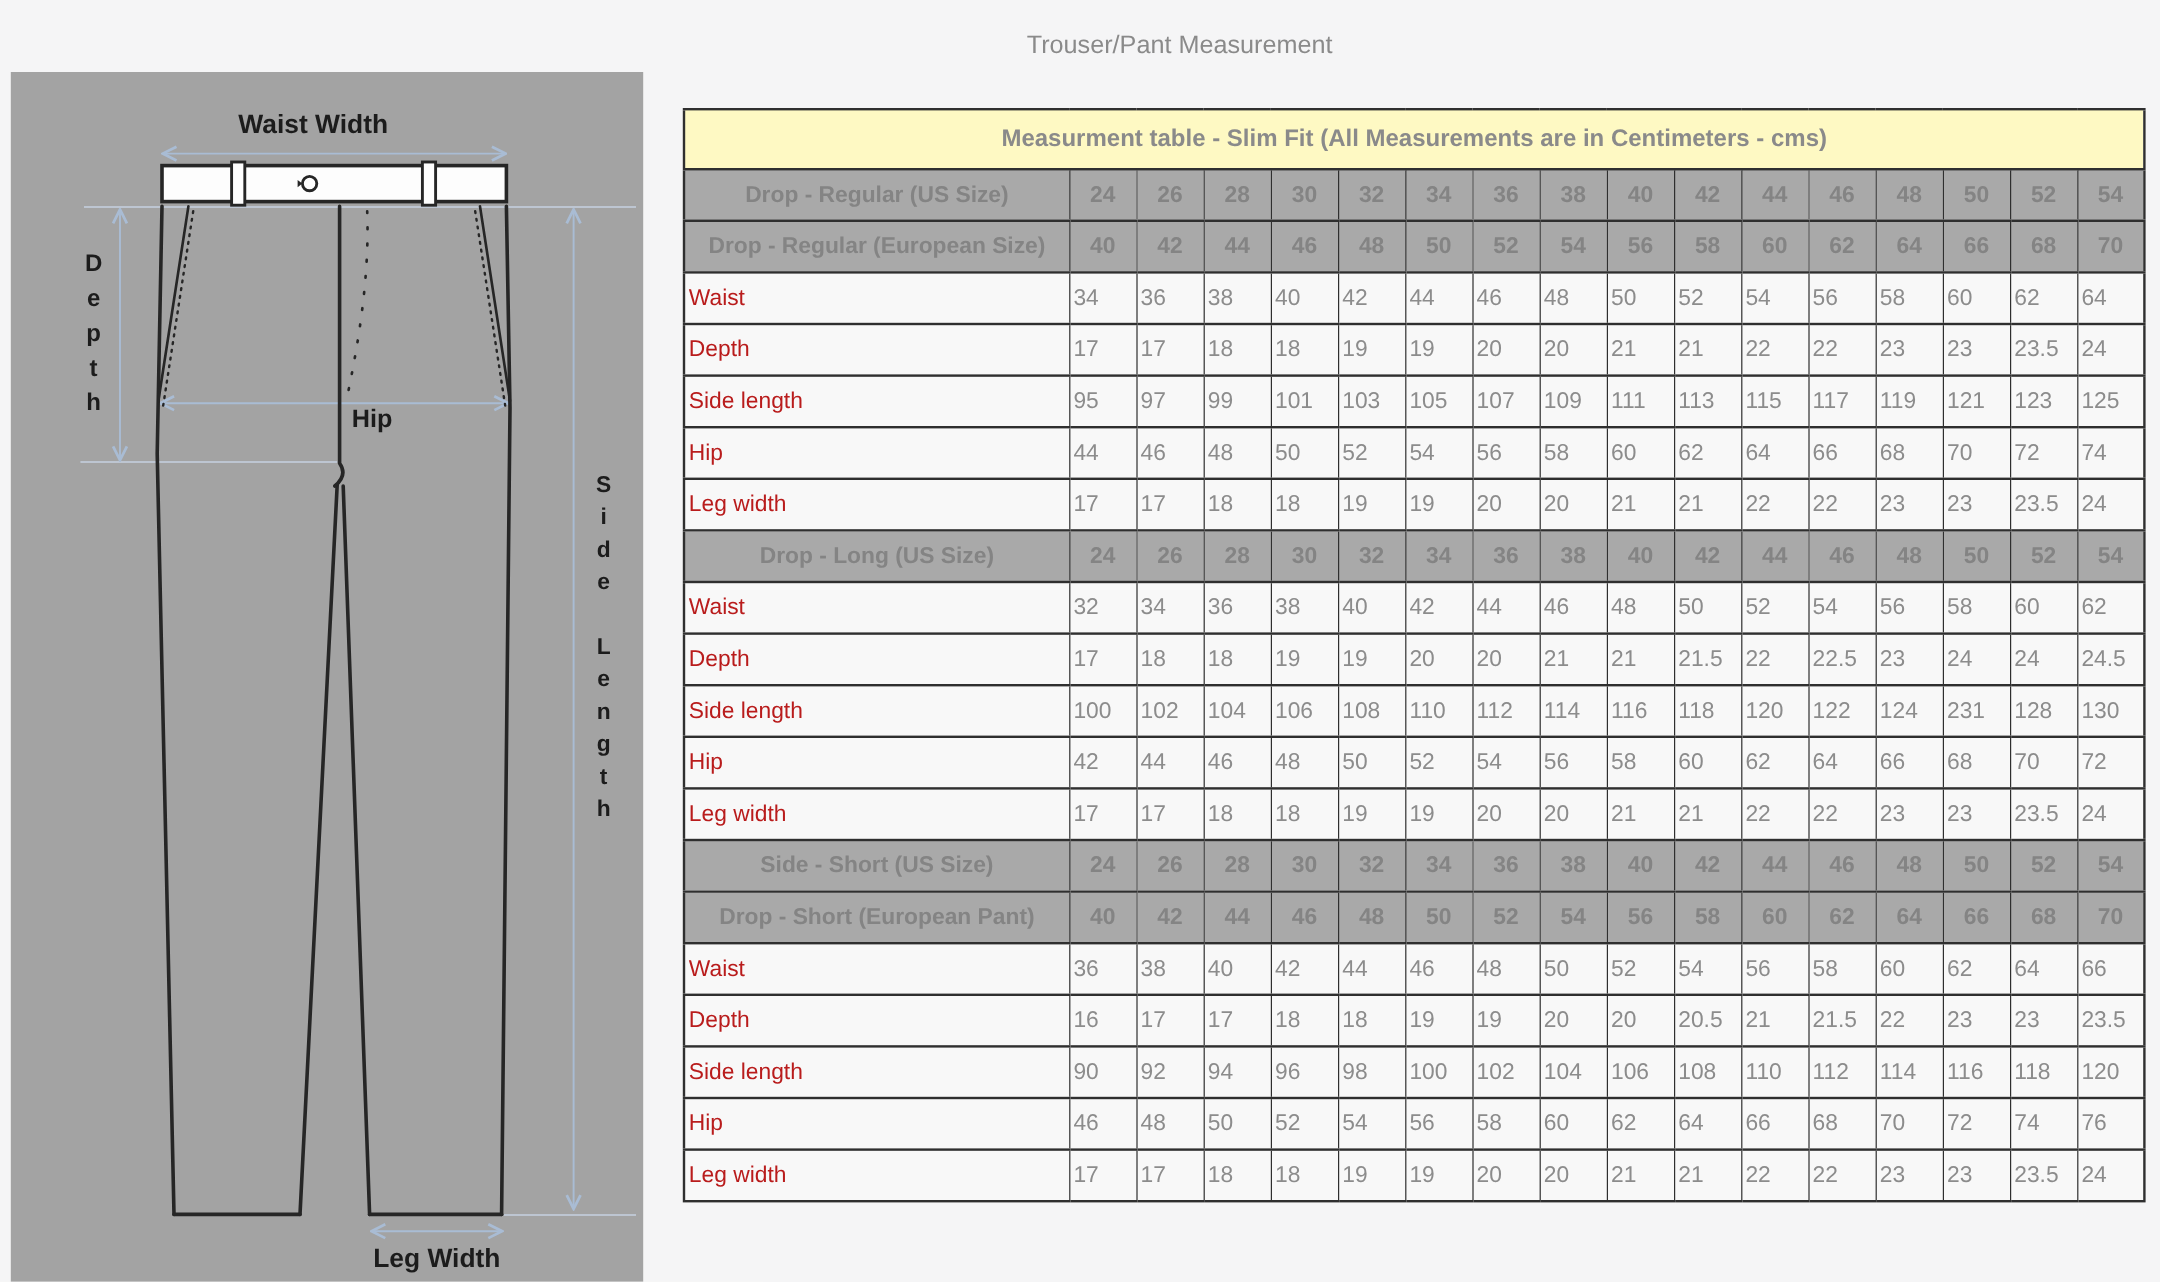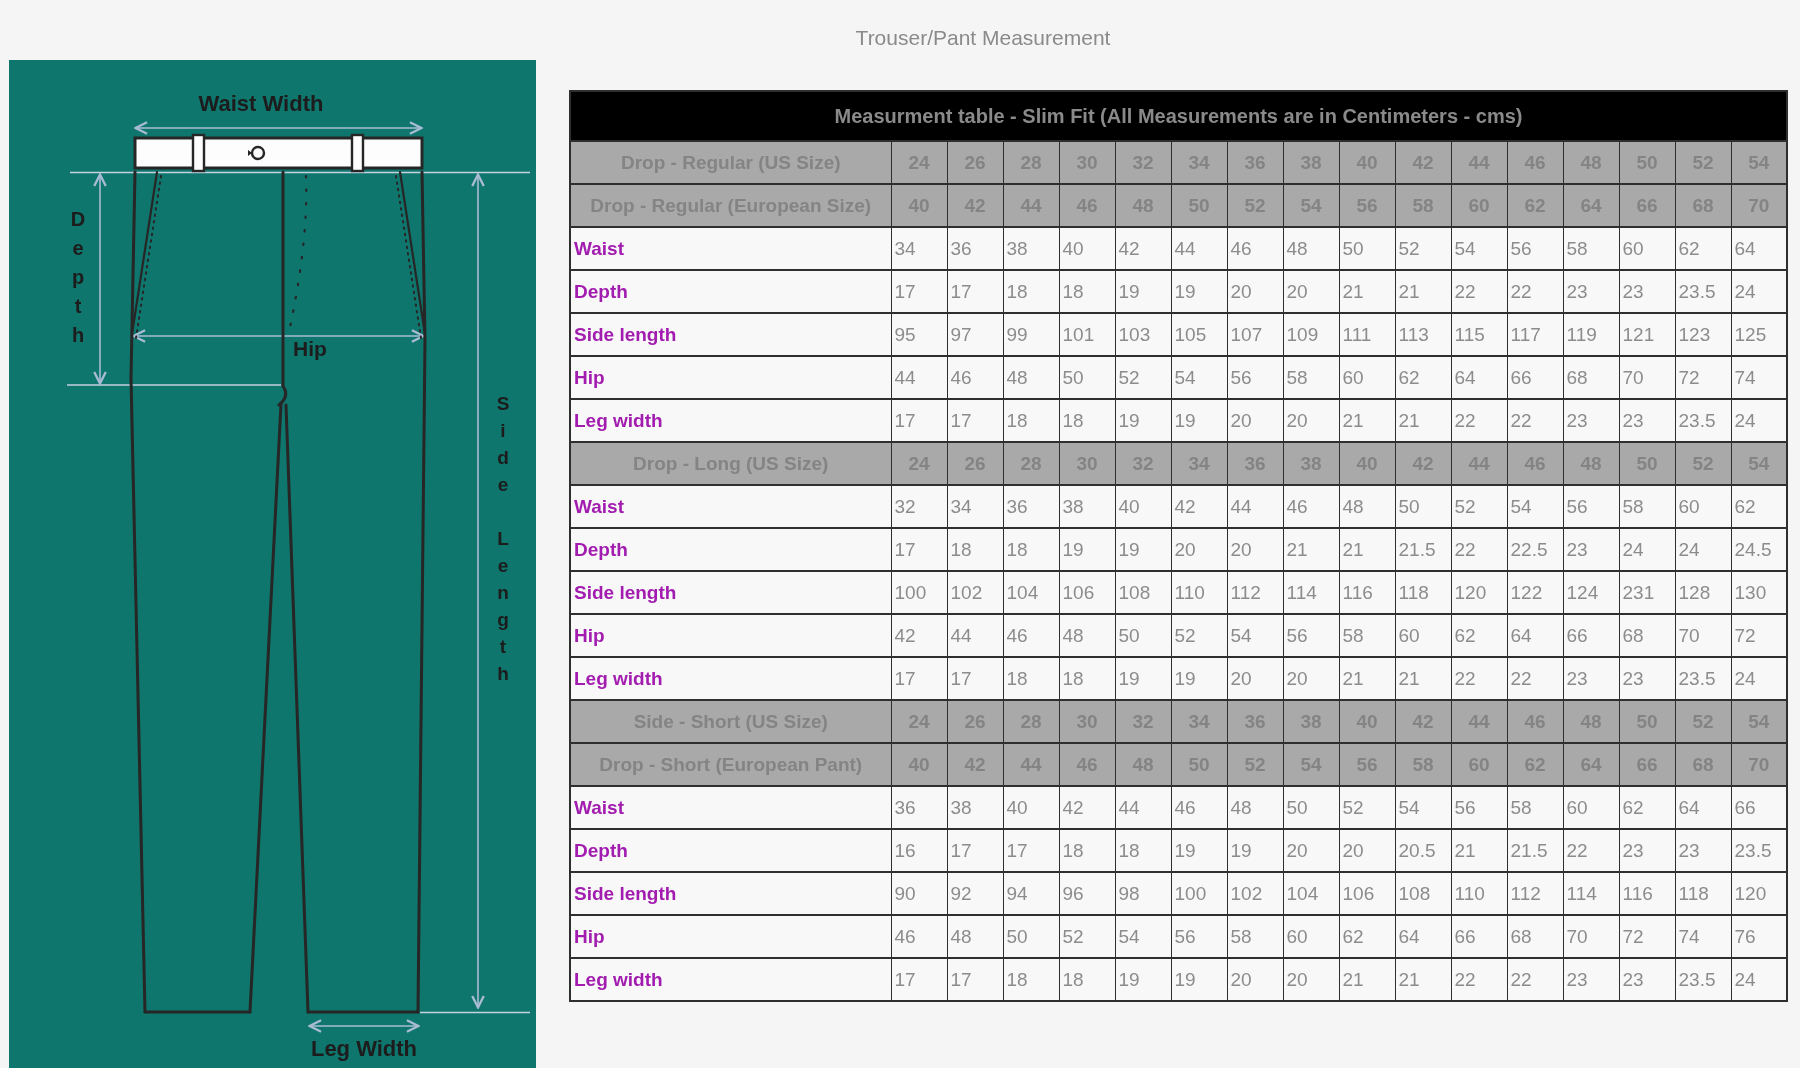--- a/index.html
+++ b/index.html
@@ -7,47 +7,47 @@
     width:1800px; height:1068px; position:relative; overflow:hidden;
     background:#f5f5f6;
     font-family:"Liberation Sans","DejaVu Sans",sans-serif;
   }
   .page-title {
     position:absolute; top:10px; left:983px; transform:translateX(-50%);
     font-size:21px; font-weight:normal; color:#8a8a8a; white-space:nowrap;margin-top:16px;
   }
   .diagram {
     position:absolute; left:9px; top:60px; width:527px; height:1008px;
-    background:#0f766e;
+    background:#a3a3a3;
   }
   .diagram svg { display:block; }
   svg text { font-family:"Liberation Sans","DejaVu Sans",sans-serif; fill:#1c1c1c; font-weight:bold; }
   .measure {
     position:absolute; left:569px; top:90px;
     border-collapse:collapse; table-layout:fixed;
     background:#f8f8f8; font-size:19px;
     border:2px solid #2f2f2f;
   }
   .measure td {
     border:1px solid #2f2f2f;
     border-top:2px solid #2f2f2f;
     border-bottom:2px solid #2f2f2f;
     height:41px; padding:0 0 0 3px;
     white-space:nowrap; overflow:hidden;
     line-height:1;
   }
   .measure td.title-cell {
     height:48px; text-align:center; font-weight:bold;
-    color:#8a8a8a; font-size:20px; background:#000000; padding:0;
+    color:#8a8a8a; font-size:20px; background:#fef9c3; padding:0;
   }
   .measure tr.hdr td {
     background:#a9a9a9; color:#848484; font-weight:bold;
     text-align:center; padding:0;
   }
-  .measure td.lbl { font-weight:bold; color:#a21caf; }
+  .measure td.lbl { font-weight:normal; color:#b91c1c; }
   .measure td.val { color:#8c8c8c; font-weight:normal; }
 </style>
 </head>
 <body>
 
 <div class="page-title">Trouser/Pant Measurement</div>
 
 <div class="diagram">
   <svg width="527" height="1008" viewBox="0 0 527 1008">
     <defs>

